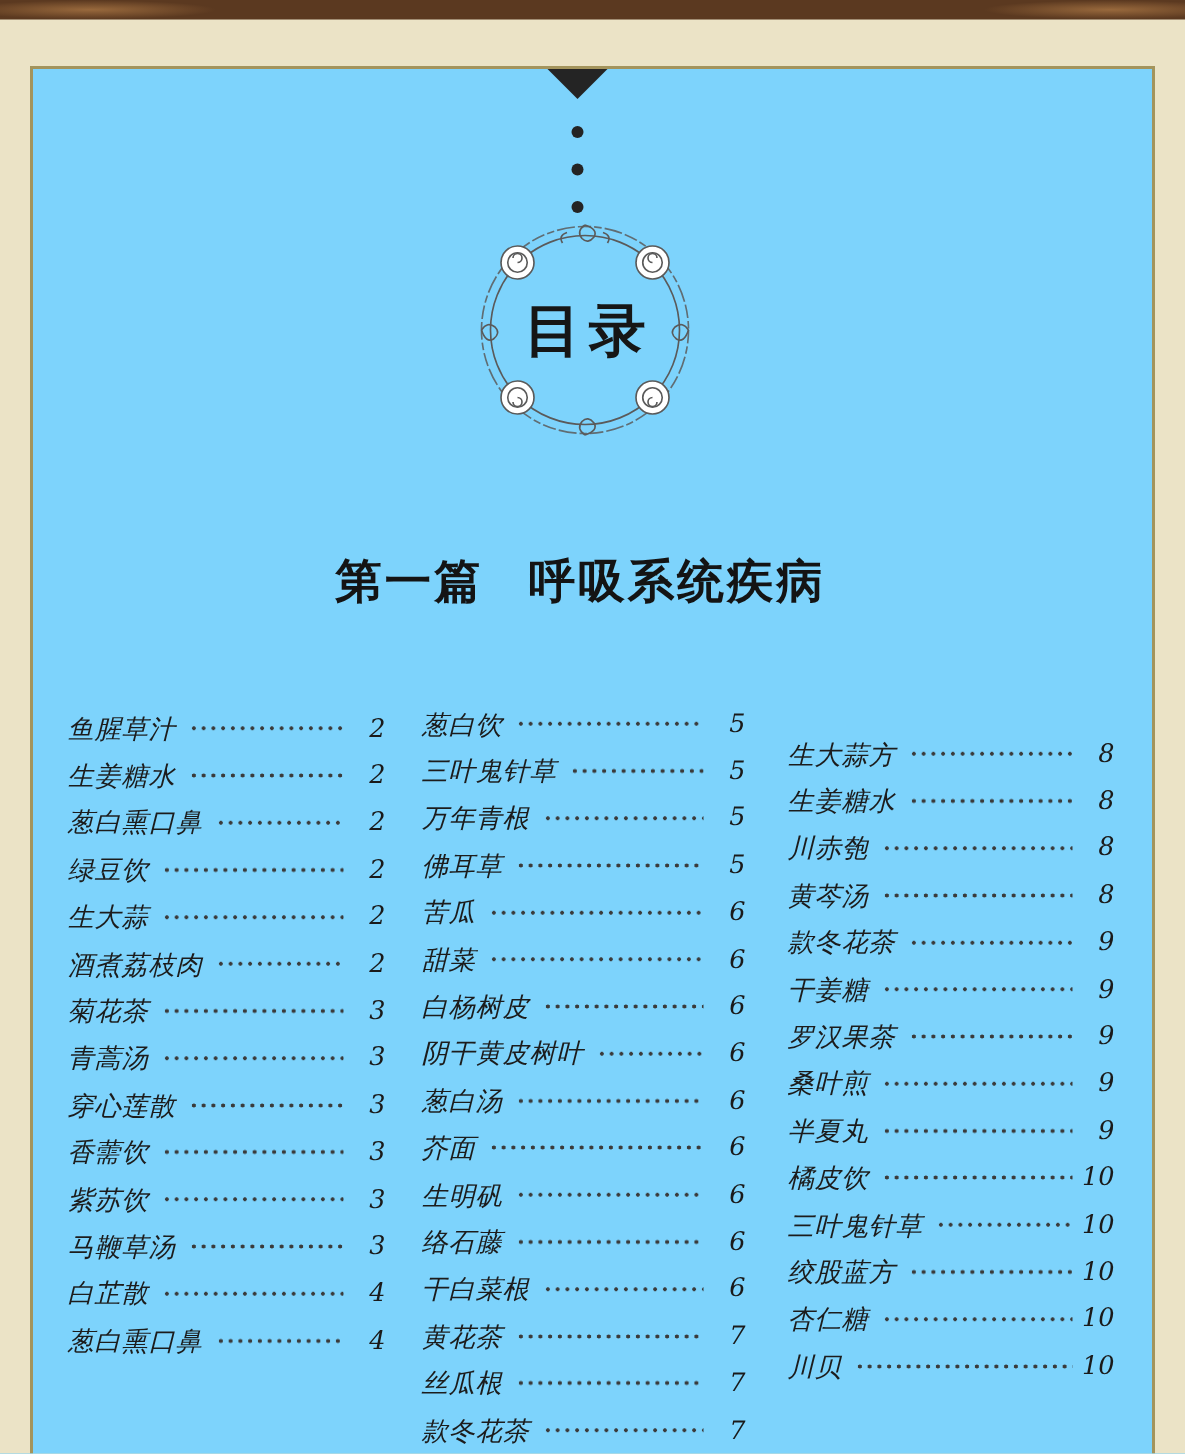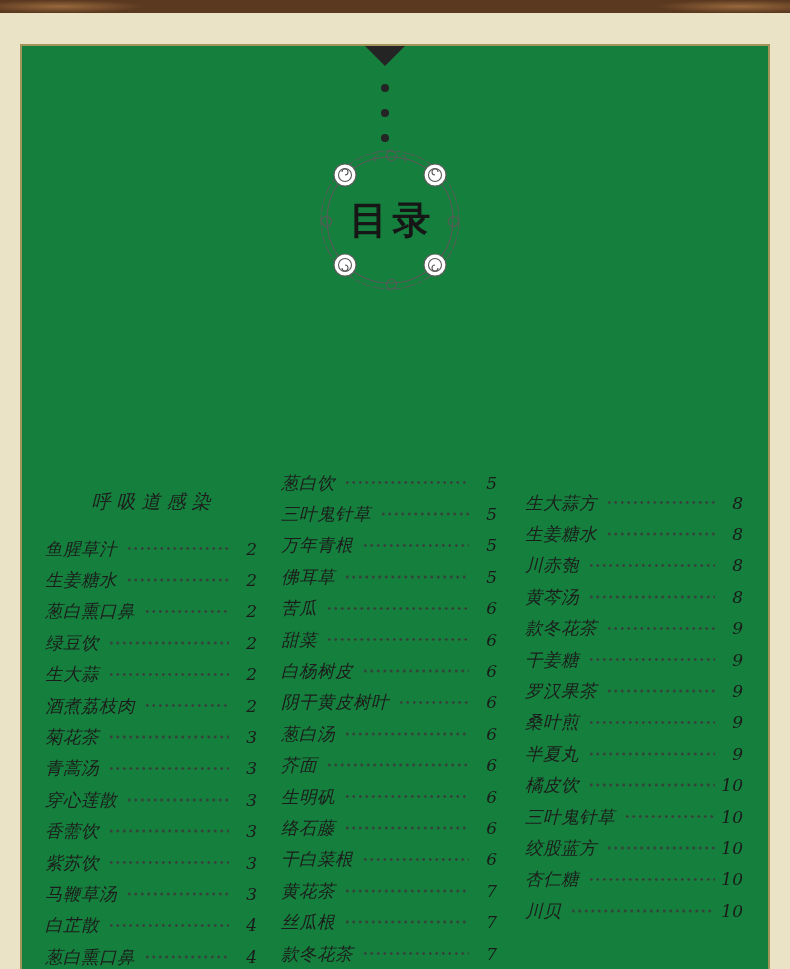--- a/index.html
+++ b/index.html
@@ -12,21 +12,21 @@
   }
   .top-bar {
     position: absolute; top: 0; left: 0; right: 0; height: 13px;
     background-color: #5b3920;
     background-image:
       radial-gradient(ellipse 120px 9px at 60px 50%, rgba(173,121,70,.75), transparent 70%),
       radial-gradient(ellipse 120px 9px at calc(100% - 50px) 50%, rgba(173,121,70,.75), transparent 70%);
   }
   .page {
     position: absolute; left: 20px; top: 44px; width: 750px; height: 925px;
-    background: #15803d;
+    background: #7dd3fc;
     border: 2px solid #a3945c;
     border-bottom: none;
     overflow: hidden;
     padding-left: 45px;
   }
   
   .tri {
     position: absolute; top: 0; left: 343px;
     width: 0; height: 0;
     border-left: 20px solid transparent;
@@ -131,23 +131,25 @@
         <g>
           <circle cx="122" cy="122" r="11"></circle>
             <circle cx="122" cy="122" r="6.5" fill="none"></circle>
           <path d="M122,122 a3,3 0 1,0 3,3" fill="none"></path>
         </g>
       </g>
     </svg>
     <div class="medallion-label">目录</div>
   </div>
 
+  <div class="part-heading">
+    <span class="part-no">第一篇</span><span>呼吸系统疾病</span>
+  </div>
 
   <div class="col col-0">
-      <div class="sec">呼吸道感染</div>
       <div class="row">
         <span class="t">鱼腥草汁</span>
         <span class="leader"></span>
         <span class="num">2</span>
       </div>
       <div class="row">
         <span class="t">生姜糖水</span>
         <span class="leader"></span>
         <span class="num">2</span>
       </div>

